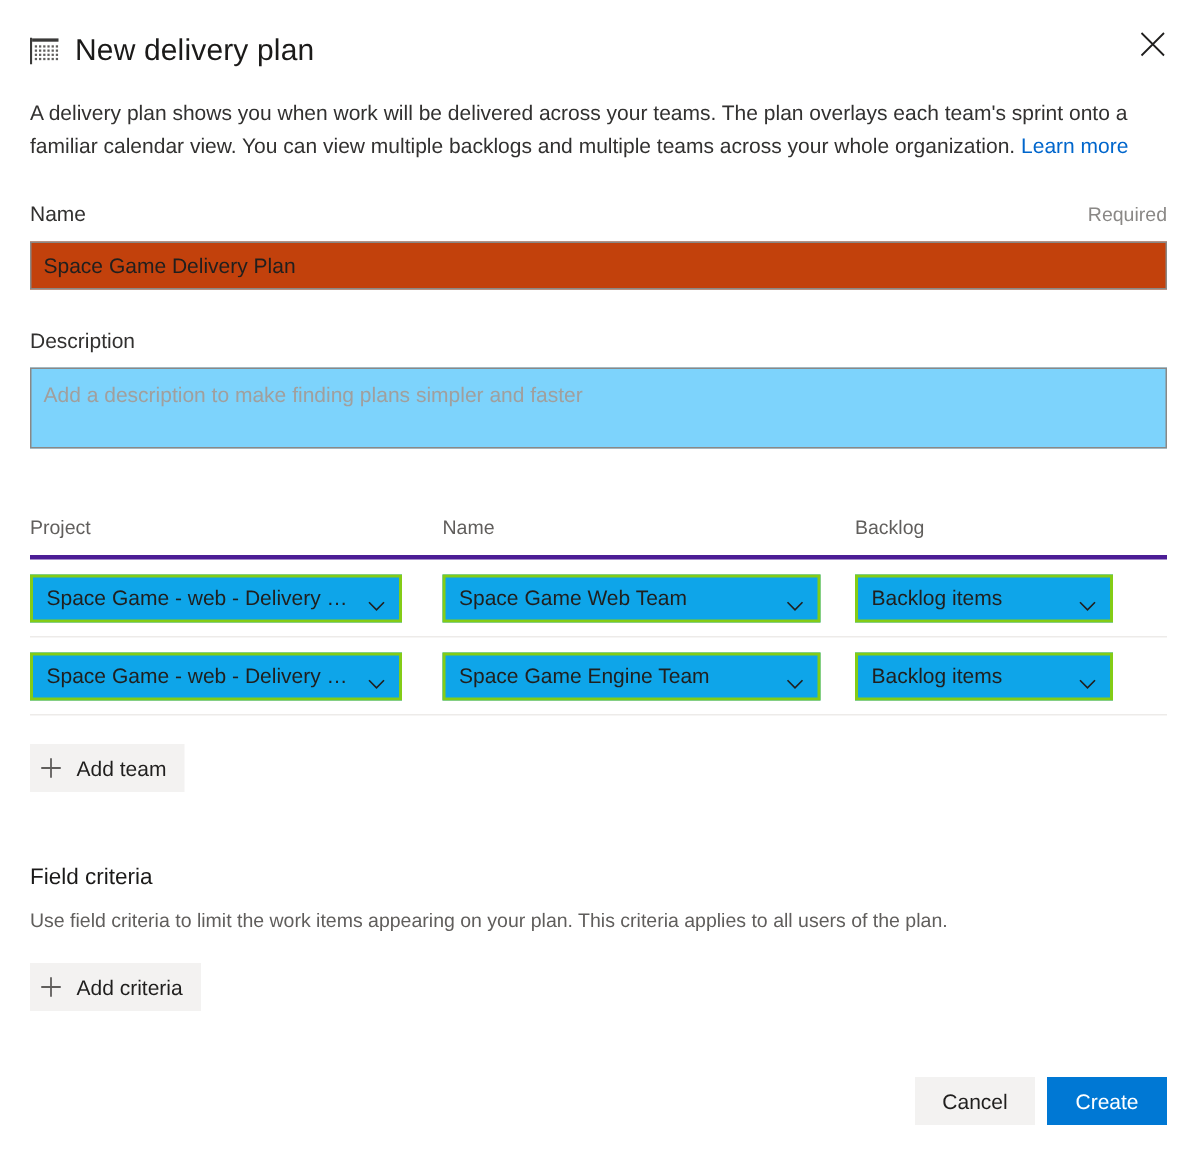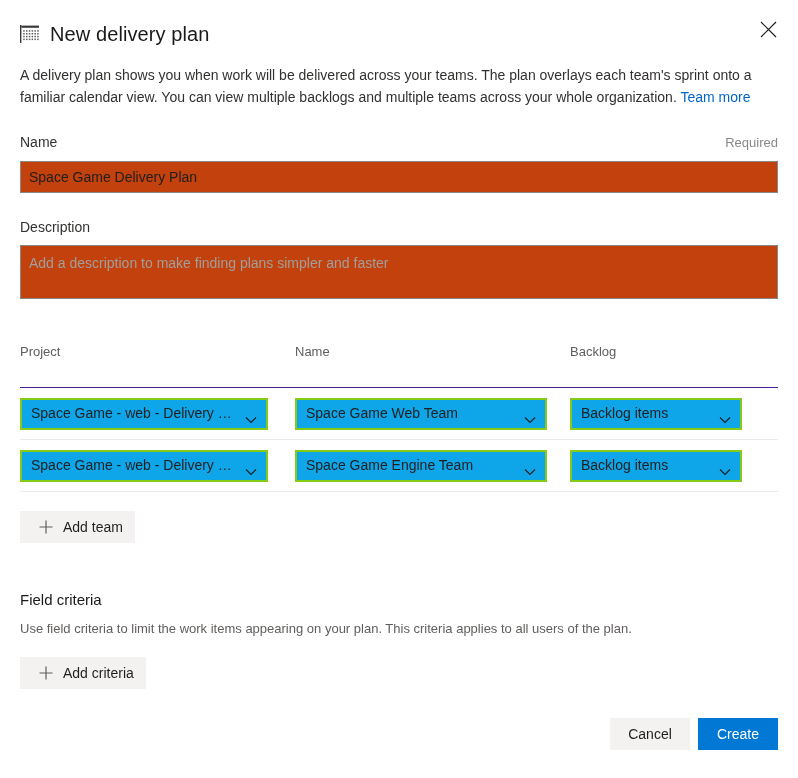--- a/index.html
+++ b/index.html
@@ -112,38 +112,38 @@
   }
   .text-input::placeholder { color: #a19f9d; }
   .text-area {
     display: block;
     box-sizing: border-box;
     width: 758px;
     height: 54px;
     margin-top: 8px;
     padding: 7px 8px;
     border: 1px solid #8a8886;
-    background: #c2410c;
+    background: #7dd3fc;
     font-family: "Liberation Sans", sans-serif;
     font-size: 14px;
     color: #201f1e;
     resize: none;
     outline: none;
     line-height: 20px;
   }
   .text-area::placeholder { color: #a19f9d; }
 
   
   .teams-table {
     margin-top: 44px;
   }
   .teams-header {
     display: flex;
-    padding-bottom: 26px;
-    border-bottom: 1px solid #4c1d95;
+    padding-bottom: 9px;
+    border-bottom: 3px solid #4c1d95;
   }
   .col-project { width: 275px; flex: 0 0 275px; }
   .col-team    { width: 275px; flex: 0 0 275px; }
   .col-backlog { width: 208px; flex: 0 0 208px; }
   .col-head {
     font-size: 13px;
     color: #605e5c;
     line-height: 18px;
   }
   .teams-row {
@@ -182,21 +182,21 @@
     margin-left: 6px;
     display: block;
   }
 
   
   .add-btn {
     display: inline-flex;
     align-items: center;
     height: 32px;
     margin-top: 19px;
-    padding: 0 12px 0 18px;
+    padding: 0 12px 0 6px;
     background: #f3f2f1;
     border: none;
     cursor: pointer;
     font-family: "Liberation Sans", sans-serif;
   }
   .add-btn .plus {
     width: 16px;
     height: 16px;
     margin-right: 9px;
     flex: 0 0 auto;
@@ -299,21 +299,21 @@
     <span>
       <svg width="17" height="17" viewBox="0 0 17 17" xmlns="http://www.w3.org/2000/svg">
         <path d="M1 1 L16 16 M16 1 L1 16" stroke="#201f1e" stroke-width="1.2" fill="none"></path>
       </svg>
     </span>
   </button>
 
   
   <div class="intro">
     <span>A delivery plan shows you when work will be delivered across your teams. The plan overlays each team's sprint onto a familiar calendar view. You can view multiple backlogs and multiple teams across your whole organization.</span>
-    <a class="link" href="#">Team more</a>
+    <a class="link" href="#">Learn more</a>
   </div>
 
   
   <div class="label-row">
     <span class="field-label">Name</span>
     <span class="required-note">Required</span>
   </div>
   <input class="text-input" type="text" value="Space Game Delivery Plan" style="">
 
   

